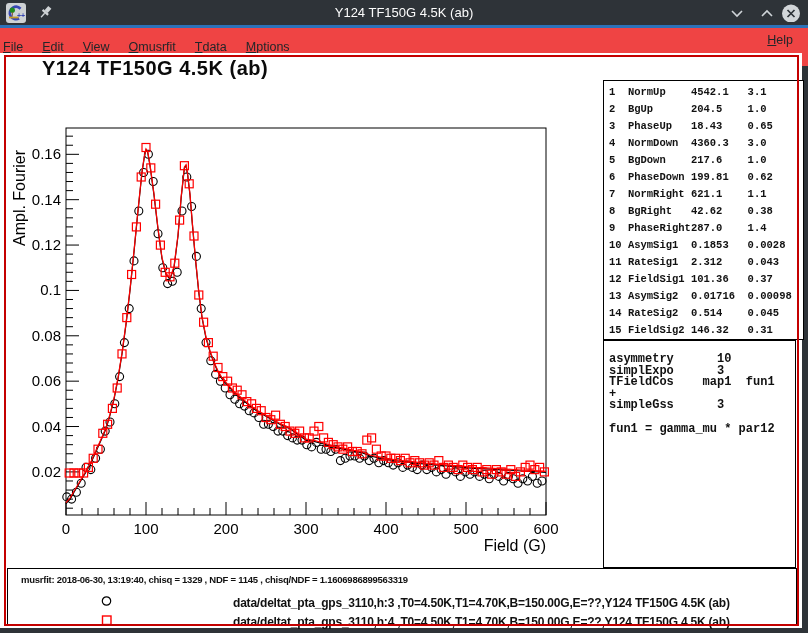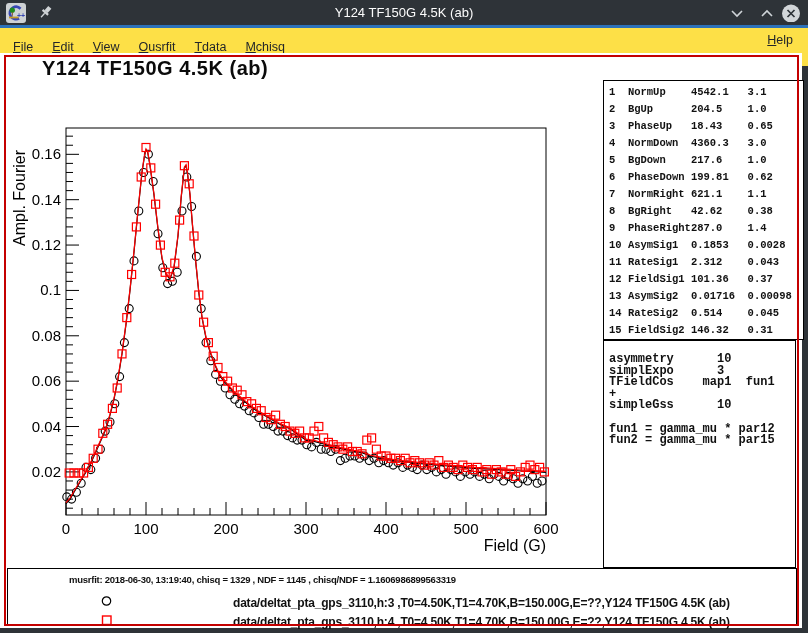--- a/index.html
+++ b/index.html
@@ -17,22 +17,22 @@
     left:0; top:0; width:100%; height:25px; line-height:25px; text-align:center;
     color:#fcfcfc; font-size:13px;
   }
   #app-icon { left:6px; top:3px; }
   #pin-icon { left:38px; top:5px; }
   .winbtn { top:4px; width:22px; height:18px; cursor:default; }
   #btn-min { left:726px; } #btn-max { left:756px; } #btn-close { left:780px; }
   #accent-line { left:0; top:25px; width:808px; height:3px; background:#2d71b8; }
 
   #menubar {
-    left:0; top:28px; width:808px; height:38px; background:#fde047;
-    display:flex; align-items:center; padding-left:10px; gap:13px;
+    left:0; top:28px; width:808px; height:38px; background:#ef4444;
+    display:flex; align-items:center; gap:13px;
     font-size:12.5px; color:#232629;
   }
   .menu-item { padding:0 3px; white-space:nowrap; }
   .mn { text-decoration:underline; }
   #menu-help { position:absolute; right:12px; top:0; height:25px; line-height:25px; }
 
   
   #canvas-bg { left:0; top:53px; width:802px; height:575px; background:#ffffff; }
   #canvas-border {
     left:4px; top:55px; width:795px; height:571px;
@@ -52,21 +52,21 @@
   }
   #param-box  { left:603px; top:80px;  width:201px; height:260px; padding:3px 0 0 5px;
                 font-size:10.5px; line-height:17px; }
   #theory-box { left:603px; top:340px; width:193px; height:228px; padding:13px 8px 0 5px;
                 font-size:12px; line-height:11.6px; }
 
   
   #legend-box { left:7px; top:568px; width:790px; height:58px;
                 background:#fff; border:1px solid #000; }
   #stats-line { left:13px; top:5px; font-size:9.5px; font-weight:bold; color:#111;
-                letter-spacing:-0.25px; white-space:nowrap;margin-left:48px; }
+                letter-spacing:-0.25px; white-space:nowrap; }
   .legend-label { font-size:12px; font-weight:bold; color:#111; letter-spacing:-0.2px;
                   white-space:nowrap;margin-left:40px; }
   #legend-label-1 { left:185px; top:27px; }
   #legend-label-2 { left:185px; top:46px; }
   #legend-marker-1 { left:92px; top:26px; }
   #legend-marker-2 { left:92px; top:45px; }
 </style>
 </head>
 <body>
 
@@ -97,23 +97,23 @@
     <circle cx="11" cy="9.5" r="9" fill="#d2d6d9"></circle>
     <path d="M7.5 6 L14.5 13 M14.5 6 L7.5 13" stroke="#2e3338" stroke-width="1.7"></path>
   </svg>
 </div>
 <div class="abs" id="accent-line"></div>
 
 <div class="abs" id="menubar">
   <span class="menu-item"><span class="mn">F</span><span>ile</span></span>
   <span class="menu-item"><span class="mn">E</span><span>dit</span></span>
   <span class="menu-item"><span class="mn">V</span><span>iew</span></span>
-  <span class="menu-item"><span class="mn">O</span><span>usrfit</span></span>
+  <span class="menu-item"><span class="mn">O</span><span>musrfit</span></span>
   <span class="menu-item"><span class="mn">T</span><span>data</span></span>
-  <span class="menu-item"><span class="mn">M</span><span>chisq</span></span>
+  <span class="menu-item"><span class="mn">M</span><span>ptions</span></span>
   <span class="menu-item" id="menu-help"><span class="mn">H</span><span>elp</span></span>
 </div>
 
 <div class="abs" id="canvas-bg"></div>
 
 <div class="abs" id="plot-title">Y124 TF150G 4.5K (ab)</div>
 
 <svg class="abs" id="plot-svg" xmlns="http://www.w3.org/2000/svg">
     <rect x="66" y="128" width="480" height="387" fill="none" stroke="#000" stroke-width="1"></rect>
     <g>
@@ -412,21 +412,21 @@
       <rect x="521.2" y="463.4" width="8" height="8" fill="none" stroke="#ff0000" stroke-width="1.2"></rect>
       <rect x="526.0" y="461.1" width="8" height="8" fill="none" stroke="#ff0000" stroke-width="1.2"></rect>
       <rect x="530.8" y="465.6" width="8" height="8" fill="none" stroke="#ff0000" stroke-width="1.2"></rect>
       <rect x="535.6" y="463.4" width="8" height="8" fill="none" stroke="#ff0000" stroke-width="1.2"></rect>
       <rect x="540.4" y="467.9" width="8" height="8" fill="none" stroke="#ff0000" stroke-width="1.2"></rect>
     </g>
     <polyline points="66.0,503.7 70.0,499.1 74.0,492.3 78.0,485.5 82.0,478.7 86.0,471.9 90.0,465.1 94.0,456.0 98.0,446.9 102.0,437.9 106.0,428.8 110.0,415.2 114.0,399.3 118.0,378.9 122.0,353.9 126.0,324.4 130.0,290.4 134.0,251.9 138.0,211.0 142.0,172.5 144.4,156.6 146.0,149.8 147.6,152.0 150.0,165.7 154.0,195.1 158.0,229.2 162.0,258.7 166.0,274.5 170.0,279.1 174.0,267.7 178.0,236.0 181.2,197.4 184.4,167.9 186.0,165.7 187.6,174.7 190.0,195.1 192.4,224.6 195.6,260.9 198.8,292.7 202.0,317.6 206.0,338.1 210.0,351.7 214.0,363.0 218.0,372.1 222.0,378.9 226.0,383.4 234.0,392.5 242.0,399.3 250.0,406.1 258.0,411.8 266.0,416.3 274.0,420.9 282.0,425.4 290.0,428.8 298.0,434.5 306.0,440.1 314.0,441.3 322.0,443.5 330.0,445.8 338.0,448.1 346.0,449.7 354.0,451.3 362.0,452.6 370.0,456.0 378.0,457.6 386.0,459.4 394.0,460.6 402.0,461.5 410.0,462.4 418.0,463.3 426.0,464.2 434.0,464.9 442.0,465.5 450.0,466.2 458.0,466.9 466.0,467.6 474.0,468.3 482.0,468.7 490.0,469.2 498.0,469.6 506.0,470.1 514.0,470.5 522.0,471.0 530.0,471.4 538.0,471.9 546.0,472.4" fill="none" stroke="#ff0000" stroke-width="1.2" transform="translate(0,-1)"></polyline>
   </svg>
 
 <div class="abs pave" id="param-box"><div>1  NormUp    4542.1   3.1</div><div>2  BgUp      204.5    1.0</div><div>3  PhaseUp   18.43    0.65</div><div>4  NormDown  4360.3   3.0</div><div>5  BgDown    217.6    1.0</div><div>6  PhaseDown 199.81   0.62</div><div>7  NormRight 621.1    1.1</div><div>8  BgRight   42.62    0.38</div><div>9  PhaseRight287.0    1.4</div><div>10 AsymSig1  0.1853   0.0028</div><div>11 RateSig1  2.312    0.043</div><div>12 FieldSig1 101.36   0.37</div><div>13 AsymSig2  0.01716  0.00098</div><div>14 RateSig2  0.514    0.045</div><div>15 FieldSig2 146.32   0.31</div></div>
-<div class="abs pave" id="theory-box"><div>asymmetry      10</div><div>simplExpo      3</div><div>TFieldCos    map1  fun1</div><div>+</div><div>simpleGss      10</div><div>&nbsp;</div><div>fun1 = gamma_mu * par12</div><div>fun2 = gamma_mu * par15</div></div>
+<div class="abs pave" id="theory-box"><div>asymmetry      10</div><div>simplExpo      3</div><div>TFieldCos    map1  fun1</div><div>+</div><div>simpleGss      3</div><div>&nbsp;</div><div>fun1 = gamma_mu * par12</div></div>
 
 <div class="abs" id="legend-box">
   <div class="abs" id="stats-line">musrfit: 2018-06-30, 13:19:40, chisq = 1329 , NDF = 1145 , chisq/NDF = 1.1606986899563319</div>
   <svg class="abs" id="legend-marker-1" width="13" height="13">
     <circle cx="6.5" cy="6" r="4.2" fill="none" stroke="#000" stroke-width="1.2"></circle>
   </svg>
   <div class="abs legend-label" id="legend-label-1">data/deltat_pta_gps_3110,h:3 ,T0=4.50K,T1=4.70K,B=150.00G,E=??,Y124 TF150G 4.5K (ab)</div>
   <svg class="abs" id="legend-marker-2" width="13" height="13">
     <rect x="2.5" y="2" width="8.5" height="8.5" fill="none" stroke="#ff0000" stroke-width="1.4"></rect>
   </svg>

